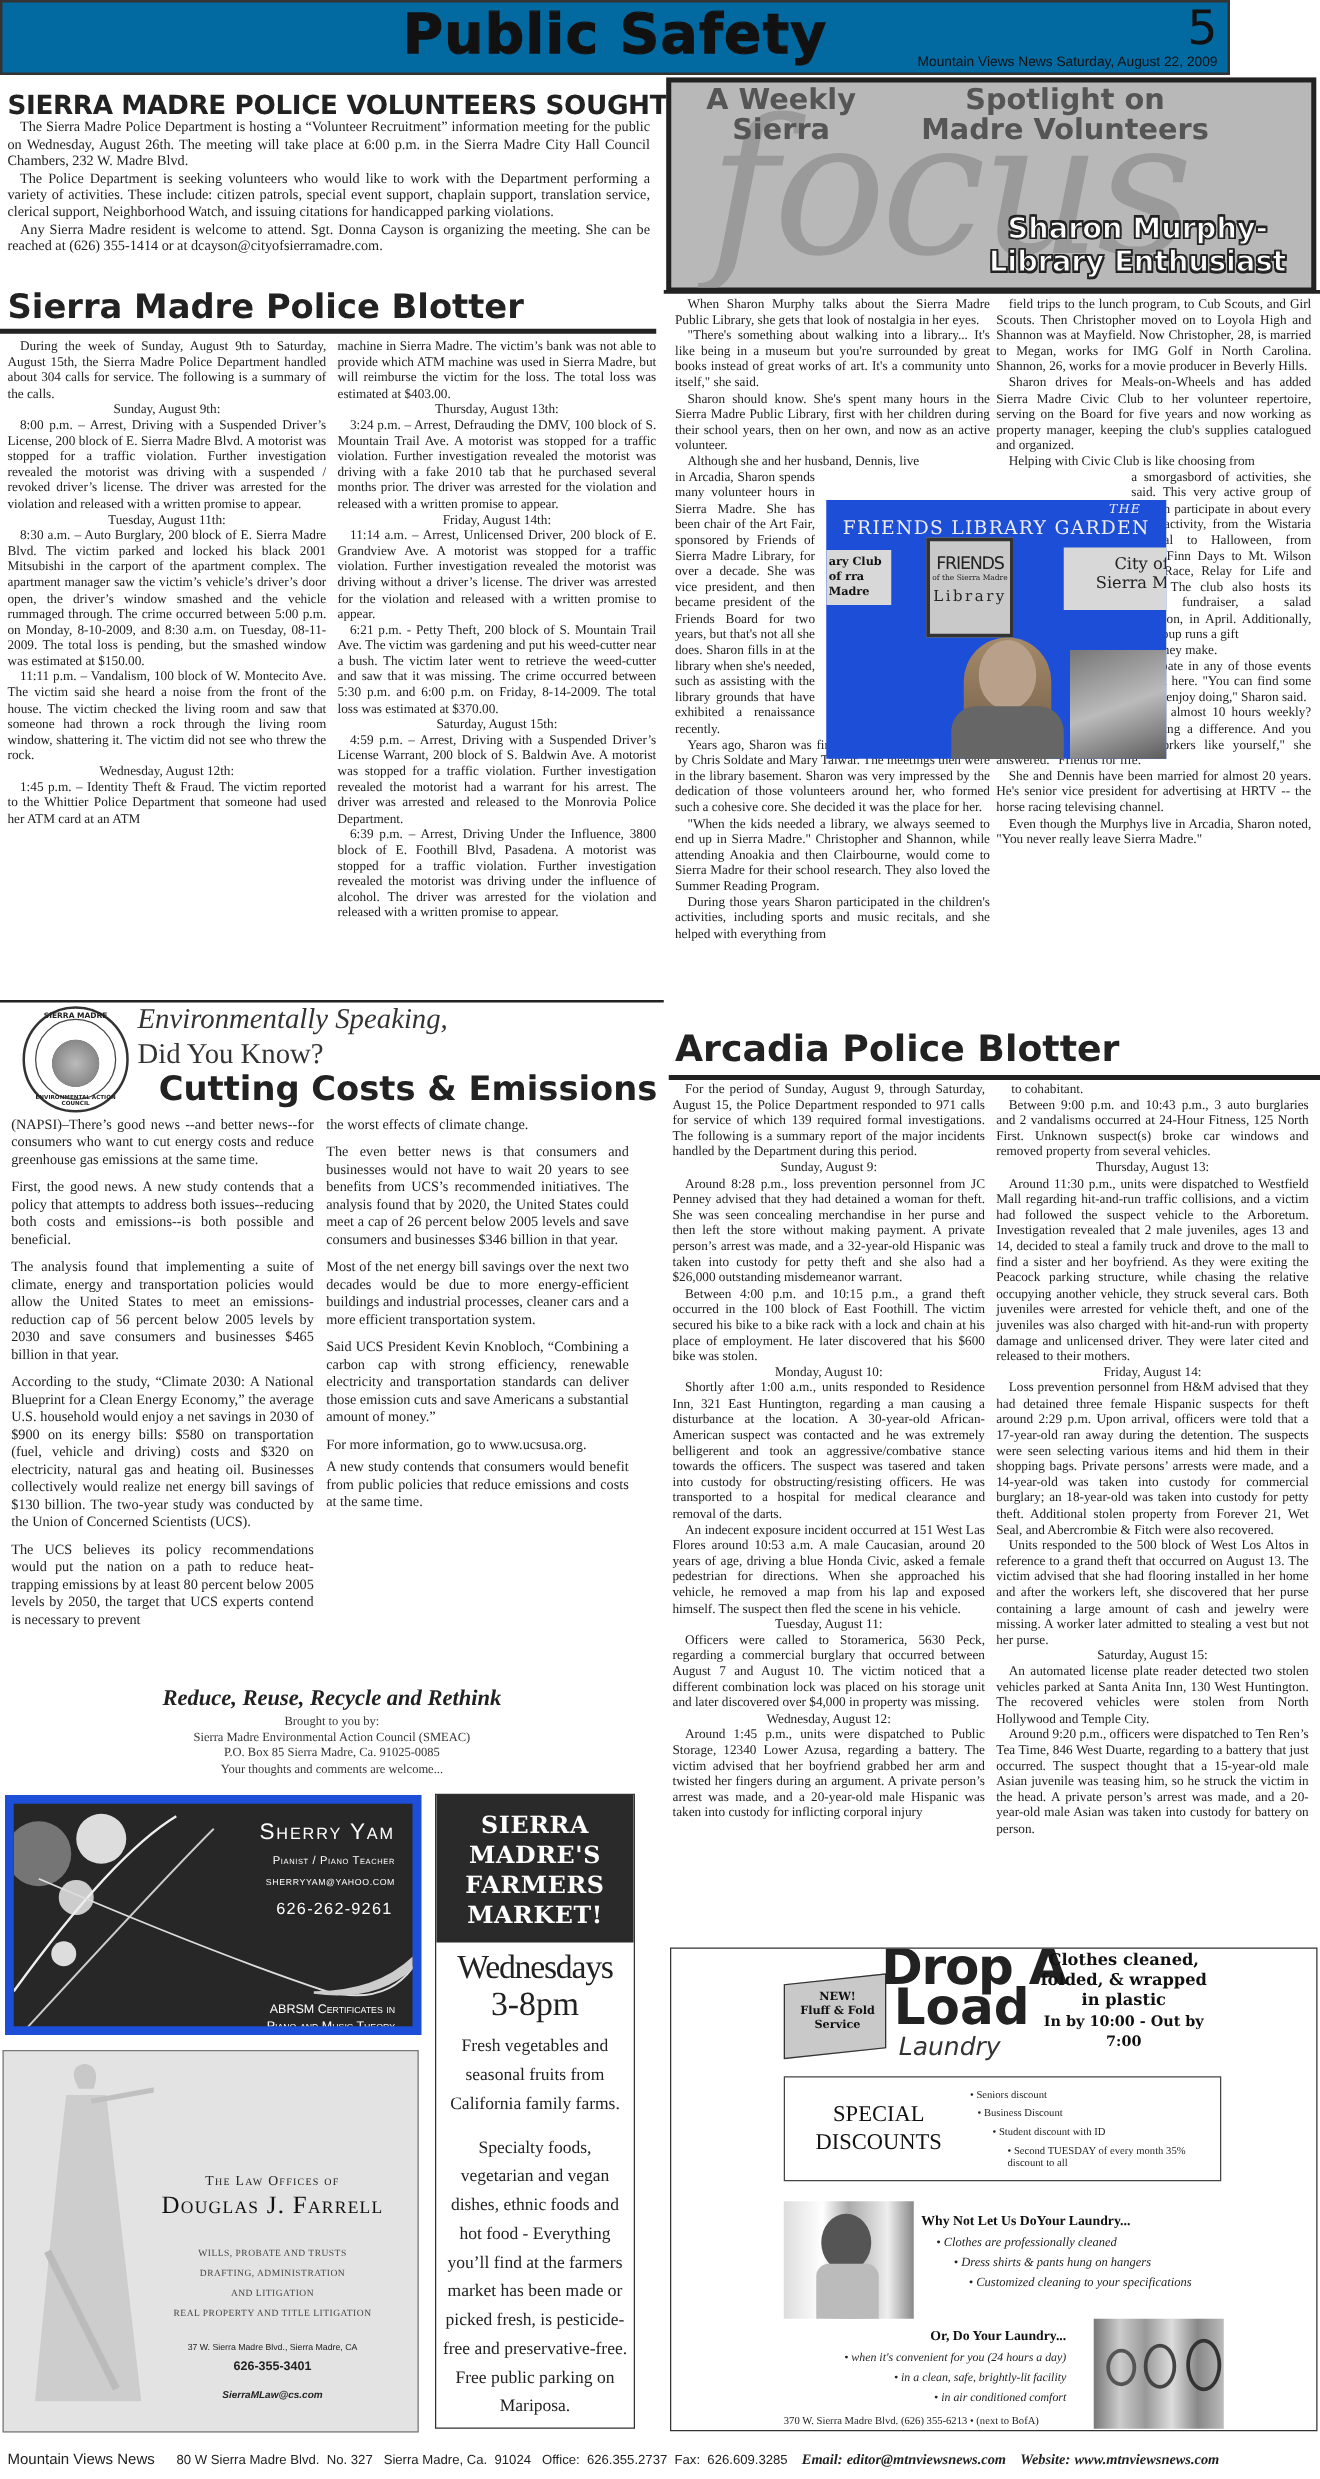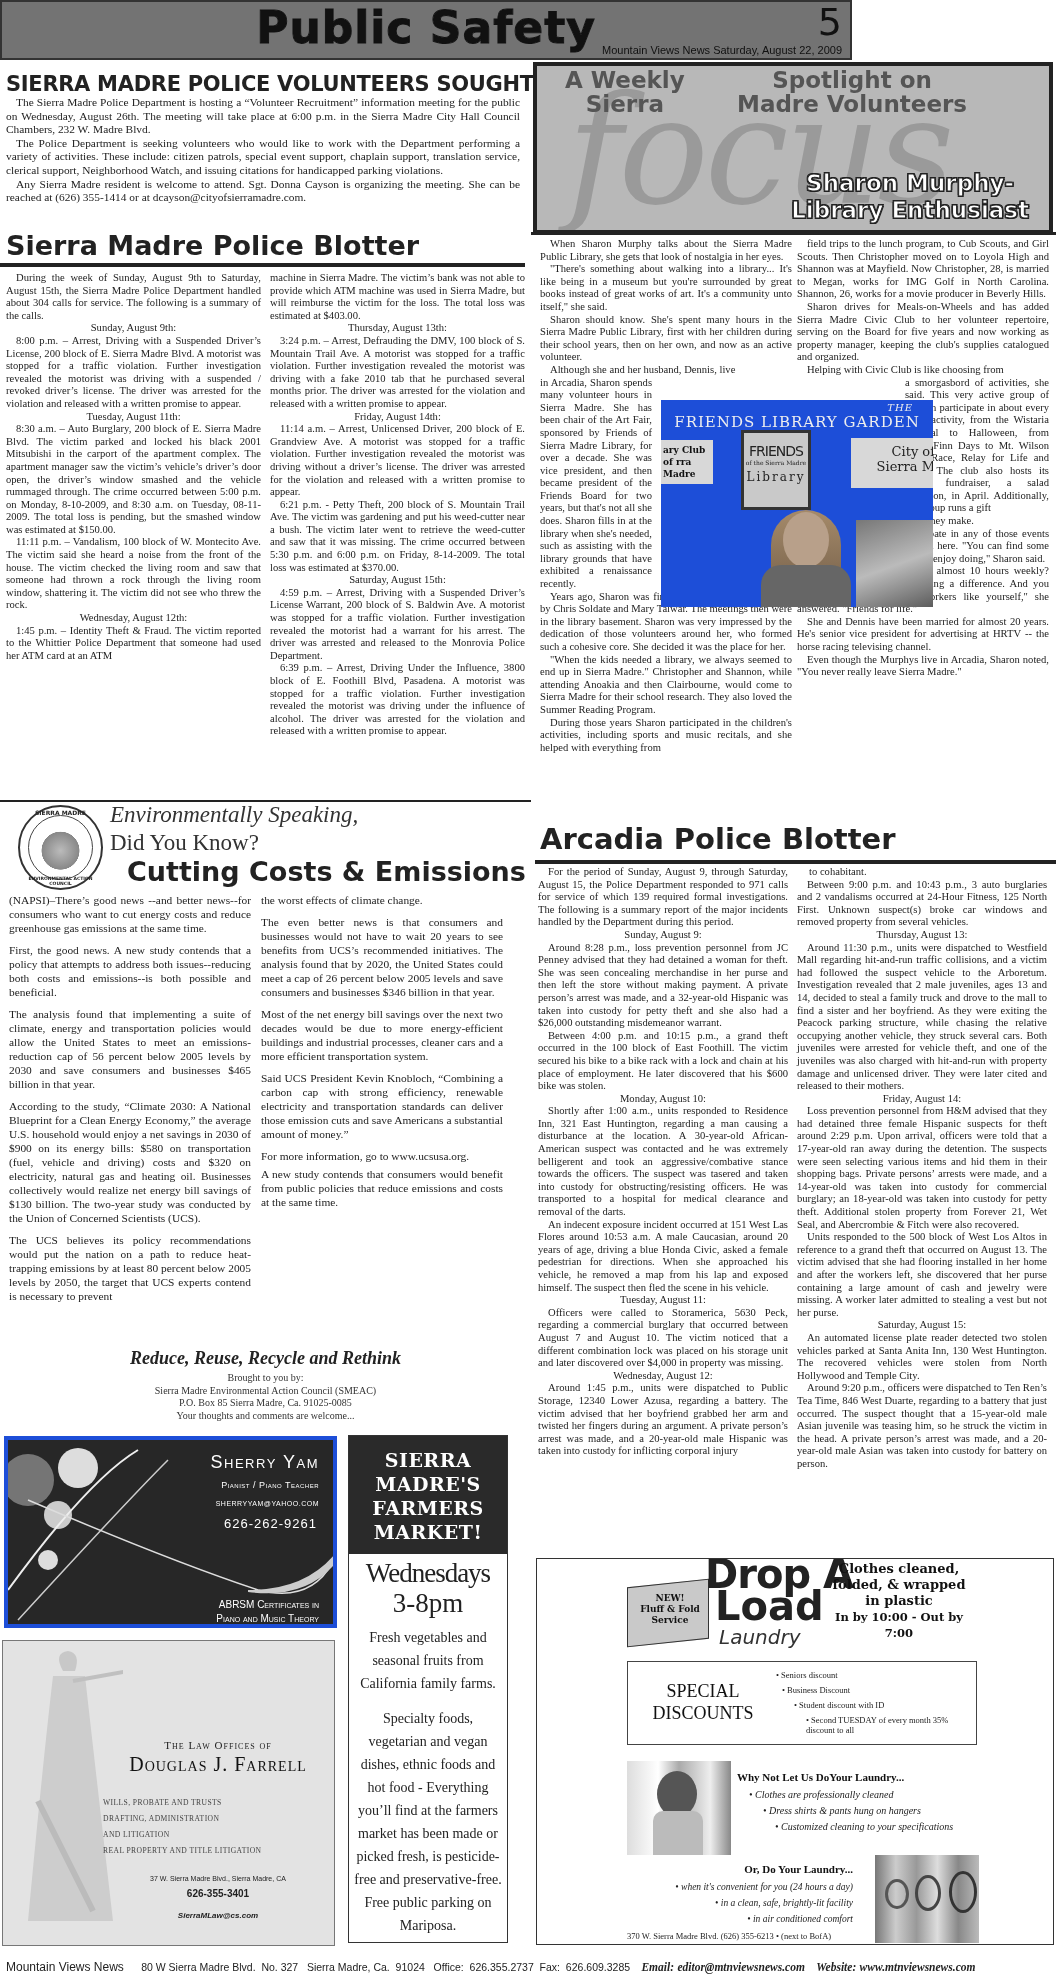--- a/index.html
+++ b/index.html
@@ -5,21 +5,21 @@
 *{box-sizing:border-box;margin:0;padding:0}
 body{width:1056px;height:1983px;background:#fff;font-family:"DejaVu Serif","Liberation Serif",serif;color:#222;position:relative;overflow:hidden}
 .abs{position:absolute}
 .serif{font-family:"Liberation Serif","DejaVu Serif",serif}
 .sans{font-family:"Liberation Sans","DejaVu Sans",sans-serif}
 .txt{font-family:"Liberation Serif",serif;font-size:10.6px;line-height:12.6px;text-align:justify;color:#222}
 .txt p{text-indent:10px}
 .txt .day{text-align:center;text-indent:0}
 .head{font-family:"DejaVu Sans","Liberation Sans",sans-serif;font-weight:bold}
 
-#masthead{left:0;top:0;width:852px;height:60px;background:#737373;border:2px solid #333}
+#masthead{left:0;top:0;width:984px;height:60px;background:#0369a1;border:2px solid #333}
 #masthead .title{position:absolute;left:0;right:0;top:0;text-align:center;font-family:"DejaVu Sans",sans-serif;font-weight:bold;font-size:44px;color:#111;letter-spacing:1px;-webkit-text-stroke:1px #111;text-shadow:0 0 0 #fff}
 #masthead .pnum{position:absolute;right:8px;top:-2px;font-family:"DejaVu Sans",sans-serif;font-size:38px;color:#111}
 #masthead .dateline{position:absolute;right:8px;bottom:2px;font-family:"Liberation Sans",sans-serif;font-size:11px;color:#111}
 
 #focus{left:533px;top:62px;width:520px;height:172px;background:#b8b8b8;border:4px solid #222;overflow:hidden}
 #focus .big{position:absolute;left:30px;top:10px;font-family:"DejaVu Serif",serif;font-style:italic;font-size:150px;color:#9a9a9a;letter-spacing:-4px;line-height:150px}
 #focus .t1{position:absolute;left:28px;top:2px;font-family:"DejaVu Sans",sans-serif;font-weight:bold;font-size:23px;color:#555;line-height:24px;text-align:center}
 #focus .t2{position:absolute;left:200px;top:2px;font-family:"DejaVu Sans",sans-serif;font-weight:bold;font-size:23px;color:#555;line-height:24px;text-align:center}
 #focus .name{position:absolute;right:20px;bottom:6px;font-family:"DejaVu Sans",sans-serif;font-weight:bold;font-size:23px;line-height:27px;color:#fff;text-align:center;-webkit-text-stroke:1px #222;text-shadow:1px 1px 0 #222,-1px -1px 0 #222,1px -1px 0 #222,-1px 1px 0 #222}
 .rule{background:#222}
@@ -152,21 +152,21 @@
   <p style="text-indent:0">A new study contends that consumers would benefit from public policies that reduce emissions and costs at the same time.</p>
 </div>
 <div class="abs serif" style="left:0;top:1348px;width:531px;text-align:center;font-size:18px;font-weight:bold;font-style:italic;color:#222">Reduce, Reuse, Recycle and Rethink</div>
 <div class="abs serif" style="left:0;top:1372px;width:531px;text-align:center;font-size:10px;line-height:12.6px;color:#333">
   <div>Brought to you by:</div>
   <div>Sierra Madre Environmental Action Council  (SMEAC)</div>
   <div>P.O. Box 85  Sierra Madre, Ca. 91025-0085</div>
   <div>Your thoughts and comments are welcome...</div>
 </div>
 
-<div class="abs ad-dark" style="left:4px;top:1436px;width:333px;height:192px;border:4px solid #1d4ed8;overflow:hidden">
+<div class="abs ad-dark" style="left:4px;top:1436px;width:333px;height:192px;border:7px solid #1d4ed8;overflow:hidden">
   <svg style="position:absolute;left:0;top:0" width="333" height="192">
     <circle cx="70" cy="28" r="20" fill="#ddd"></circle>
       <circle cx="50" cy="75" r="14" fill="#ccc"></circle>
       <circle cx="40" cy="120" r="10" fill="#ddd"></circle>
       <circle cx="20" cy="40" r="26" fill="#aaa" opacity=".6"></circle>
     <path d="M0 150 Q80 40 130 10" stroke="#eee" stroke-width="2" fill="none"></path>
     <path d="M10 180 Q120 60 160 20" stroke="#ccc" stroke-width="1.5" fill="none"></path>
     <path d="M20 60 Q160 120 250 150 Q310 165 330 110" stroke="#ddd" stroke-width="1.5" fill="none"></path>
     <path d="M240 150 Q300 150 330 110 L330 120 Q300 160 240 152Z" fill="#ccc"></path>
   </svg>
@@ -182,21 +182,21 @@
 
 <div class="abs" style="left:2px;top:1640px;width:333px;height:306px;background:#e3e3e3;border:1px solid #777;overflow:hidden">
   <svg style="position:absolute;left:10px;top:0" width="110" height="300">
     <path d="M50 30 Q40 12 55 10 Q68 12 62 30 Z" fill="#c8c8c8"></path>
     <path d="M40 35 Q30 120 15 280 L100 280 Q85 150 72 35 Z" fill="#cdcdcd"></path>
     <line x1="60" y1="40" x2="115" y2="30" stroke="#c0c0c0" stroke-width="4"></line>
     <line x1="25" y1="160" x2="80" y2="270" stroke="#bbb" stroke-width="6"></line>
   </svg>
   <div class="serif" style="position:absolute;left:100px;width:230px;top:98px;text-align:center;font-size:11px;letter-spacing:1px;font-variant:small-caps;color:#222">The Law Offices of</div>
   <div class="serif" style="position:absolute;left:100px;width:230px;top:112px;text-align:center;font-size:20px;letter-spacing:1px;font-variant:small-caps;color:#111">Douglas J. Farrell</div>
-  <div class="serif" style="position:absolute;left:100px;width:230px;top:154px;font-size:7.6px;line-height:16px;letter-spacing:.4px;color:#444">
+  <div class="serif" style="position:absolute;left:100px;width:230px;top:154px;text-align:center;font-size:7.6px;line-height:16px;letter-spacing:.4px;color:#444">
     <div>WILLS, PROBATE AND TRUSTS</div>
       <div>DRAFTING, ADMINISTRATION</div>
       <div>AND LITIGATION</div>
       <div>REAL PROPERTY AND TITLE LITIGATION</div>
   </div>
   <div class="sans" style="position:absolute;left:100px;width:230px;top:234px;text-align:center;font-size:7px;color:#222">37 W. Sierra Madre Blvd., Sierra Madre, CA</div>
   <div class="sans" style="position:absolute;left:100px;width:230px;top:247px;text-align:center;font-size:10px;font-weight:bold;color:#222">626-355-3401</div>
   <div class="sans" style="position:absolute;left:100px;width:230px;top:270px;text-align:center;font-size:8px;font-weight:bold;font-style:italic;color:#222">SierraMLaw@cs.com</div>
 </div>
 

